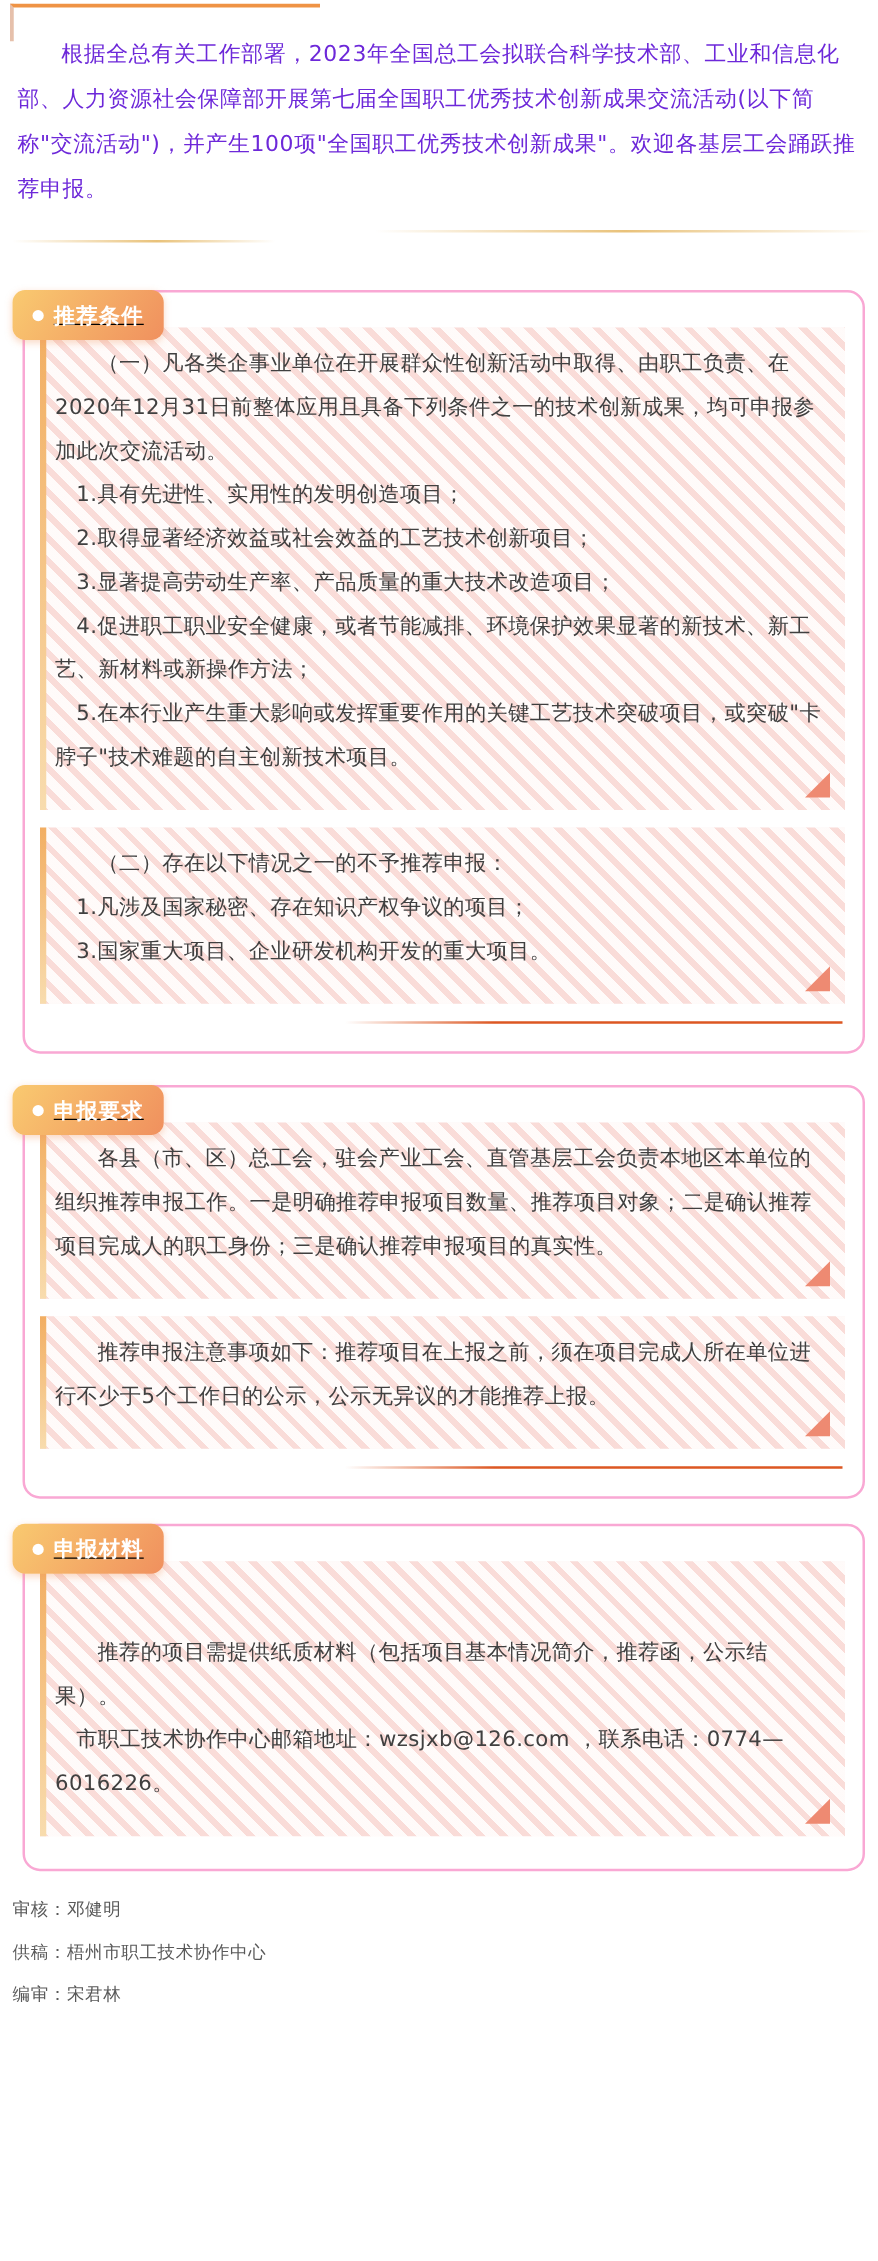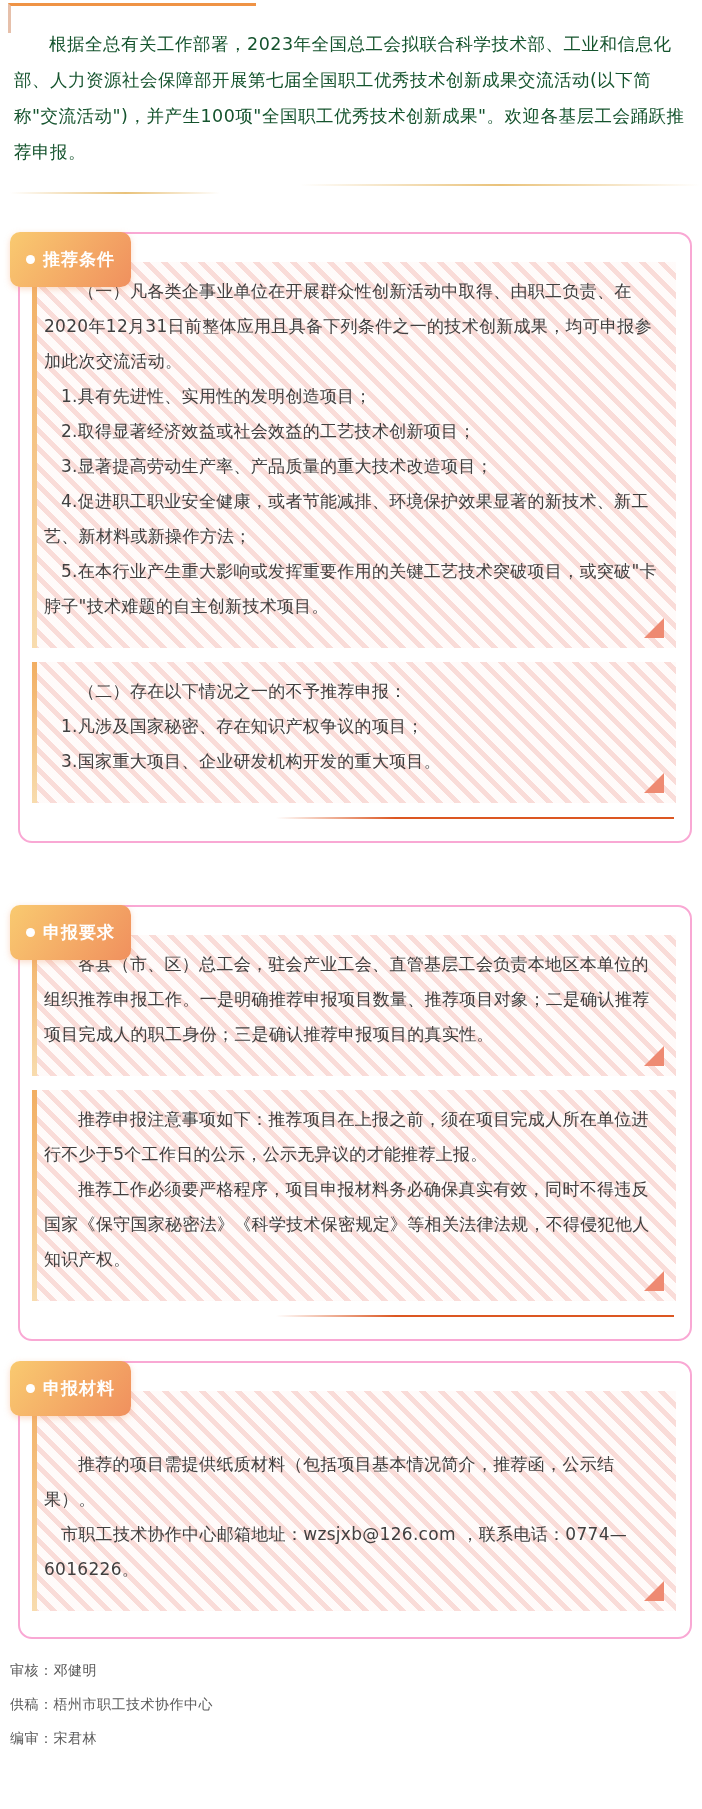--- a/index.html
+++ b/index.html
@@ -10,45 +10,46 @@
   }
   
   .corner-bracket{
     position:absolute; left:8px; top:3px; width:248px; height:30px;
     border-top:3px solid #ef9345;
     border-left:3px solid rgba(226,181,156,.85);
   }
   
   .intro{
     margin:26px 14px 0 14px;
-    color:#14532d; font-size:17.5px; line-height:36px;
+    color:#6d28d9; font-size:17.5px; line-height:36px;
     text-indent:2em; letter-spacing:.5px;
   }
   
   .sep{ position:relative; height:24px; margin-top:10px; }
   .sep .line-r{
     position:absolute; top:4px; left:300px; width:400px; height:2px;
     background:linear-gradient(90deg,rgba(233,194,122,0),#e9c27a 50%,rgba(233,194,122,0));
   }
   .sep .line-l{
     position:absolute; top:12px; left:10px; width:210px; height:2px;
     background:linear-gradient(90deg,rgba(233,194,122,0),#e9c27a 55%,rgba(233,194,122,0));
   }
   
   .sec{ position:relative; }
   .sec-1{ margin-top:28px; }
-  .sec-2{ margin-top:62px; }
+  .sec-2{ margin-top:25px; }
   .sec-3{ }
   .badge{
     position:absolute; left:10px; top:0; z-index:2;
-    height:55px; padding:0 16px;
+    height:40px; padding:0 16px;
     display:flex; align-items:center; gap:8px;
     background:linear-gradient(125deg,#f9ca70 0%,#f0905e 100%);
     border-radius:10px;
     box-shadow:0 2px 6px rgba(240,150,94,.35);
+    text-decoration:underline;
   }
   .badge .dot{
     width:9px; height:9px; border-radius:50%; background:#ffffff; flex:none;
   }
   .badge .t{
     color:#ffffff; font-weight:bold; font-size:17px; letter-spacing:1px;
   }
   .frame{
     margin:20px 10px 0 18px;
     border:2px solid #f9a8d4; border-radius:14px;
@@ -129,21 +130,20 @@
     <span class="dot"></span>
     <span class="t">申报要求</span>
   </div>
   <div class="frame">
     <div class="ibox">
       <p class="in2">各县（市、区）总工会，驻会产业工会、直管基层工会负责本地区本单位的组织推荐申报工作。一是明确推荐申报项目数量、推荐项目对象；二是确认推荐项目完成人的职工身份；三是确认推荐申报项目的真实性。</p>
       <span class="tri"></span>
     </div>
     <div class="ibox">
       <p class="in2">推荐申报注意事项如下：推荐项目在上报之前，须在项目完成人所在单位进行不少于5个工作日的公示，公示无异议的才能推荐上报。</p>
-      <p class="in2">推荐工作必须要严格程序，项目申报材料务必确保真实有效，同时不得违反国家《保守国家秘密法》《科学技术保密规定》等相关法律法规，不得侵犯他人知识产权。</p>
       <span class="tri"></span>
     </div>
     <div class="endline"></div>
   </div>
 </div>
 
 <div class="sec sec-3">
   <div class="badge">
     <span class="dot"></span>
     <span class="t">申报材料</span>

